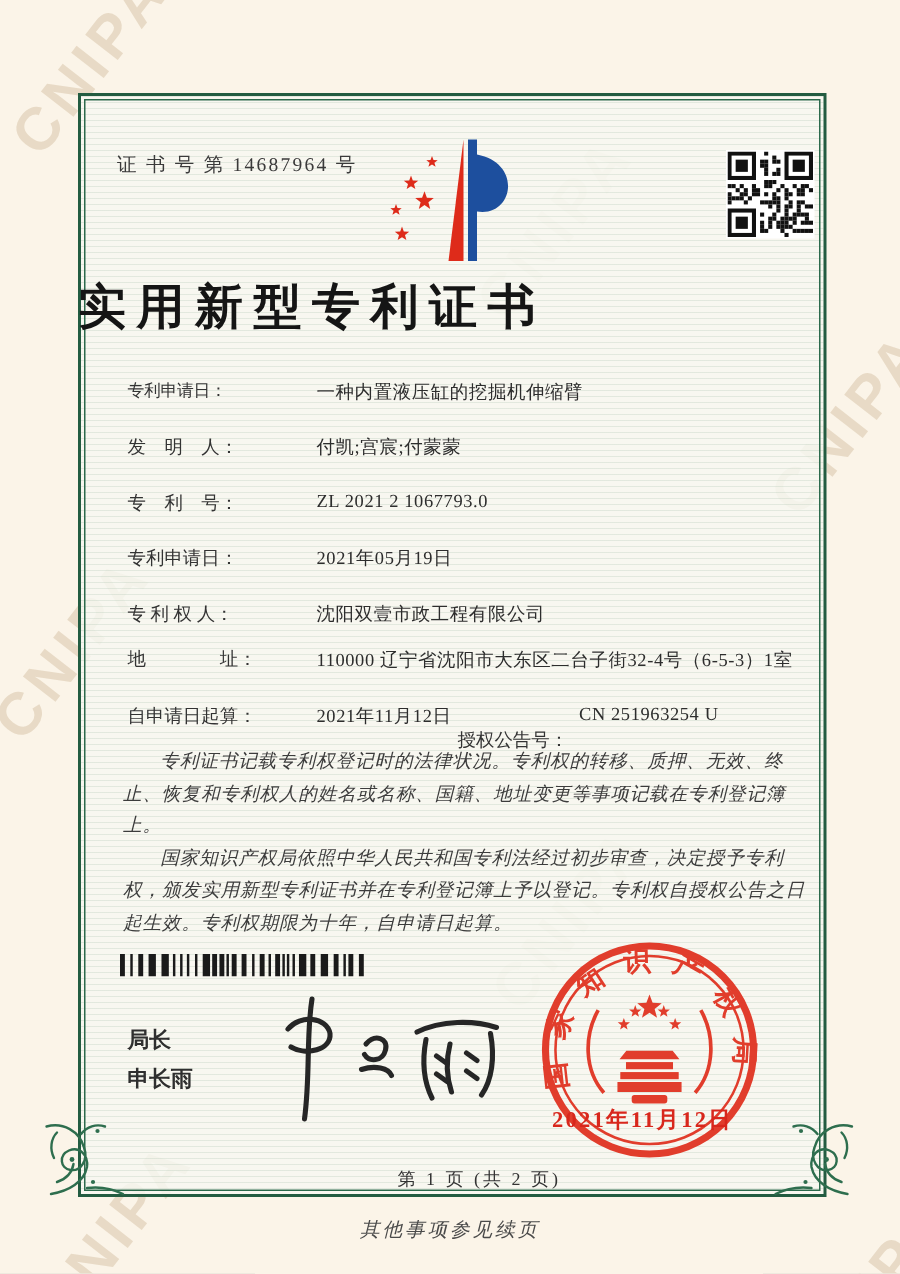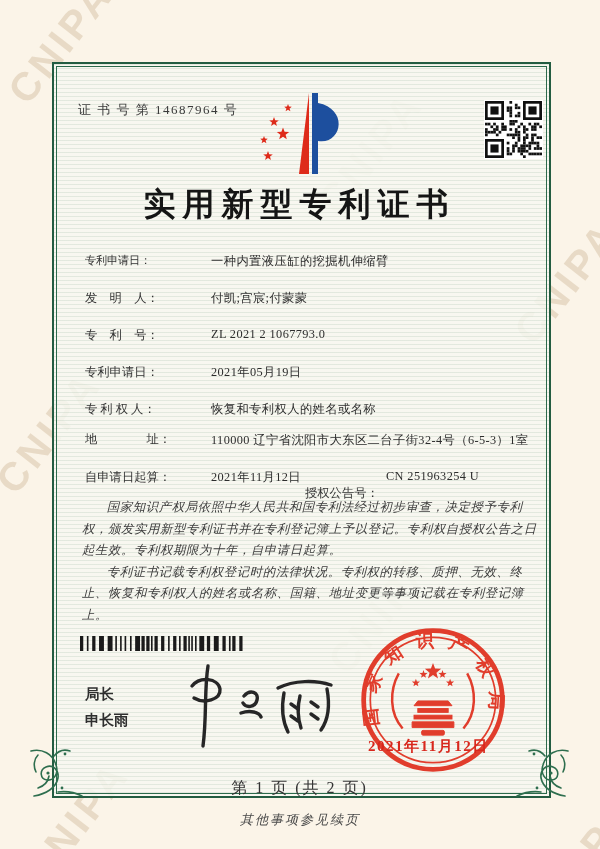--- a/index.html
+++ b/index.html
@@ -34,21 +34,21 @@
   .corner-ornament{position:absolute; z-index:4; width:58px; height:58px;}
   
   .cert-no{
     position:absolute; z-index:3; left:78px; top:101px;
     font-size:13px; letter-spacing:1.5px; color:#3a3a3a;
   }
   .logo{position:absolute; z-index:3; left:252px; top:88px; width:100px; height:94px;}
   .qr{position:absolute; z-index:3; left:484px; top:100px; width:57px; height:57px; background:#fff; padding:1px;}
   .title{
     position:absolute; z-index:3; left:52px; width:495px; top:183px;
-    text-align:center; font-size:32px; font-weight:bold; letter-spacing:7px;
+    text-align:left; font-size:32px; font-weight:bold; letter-spacing:7px;
     color:#151515;
   }
   
   .frow{position:absolute; z-index:3; left:85px; font-size:12.3px; color:#2d2d2d;}
   .flabel{position:absolute; left:0; top:0; white-space:nowrap; color:#333;}
   .fvalue{position:absolute; left:78px; top:0; white-space:nowrap; letter-spacing:0.4px;margin-left:48px;}
   .fvalue.wrap{white-space:normal; width:352px; line-height:19px;}
   .flabel2{position:absolute; left:220px; top:16px; white-space:nowrap; color:#333;}
   .fvalue2{position:absolute; left:301px; top:0; white-space:nowrap; letter-spacing:0.4px;}
   .frow.name .flabel{font-size:11.2px; letter-spacing:-0.2px;}
@@ -66,21 +66,21 @@
     font-weight:600; font-size:14.5px; color:#2f2f2f; line-height:26px;
   }
   .signature{position:absolute; z-index:4; left:180px; top:656px; width:160px; height:100px;}
   .seal{position:absolute; z-index:3; left:357px; top:624px; width:152px; height:152px; opacity:0.93;}
   .seal-date{
     position:absolute; z-index:5; left:368px; top:737px;
     font-size:15px; font-weight:bold; letter-spacing:1.5px; color:#d8271c;
   }
   .page-info{
     position:absolute; z-index:3; left:52px; width:495px; top:778px;
-    text-align:center; font-size:16px; color:#333; letter-spacing:2px;
+    text-align:center; font-size:12px; color:#333; letter-spacing:2px;padding-left:20px;
   }
   .continuation{
     position:absolute; z-index:3; left:0; width:600px; top:811px;
     text-align:center; font-size:13px; font-style:italic; color:#4a4a4a; letter-spacing:2px;
   }
 </style>
 </head>
 <body>
 
 <div class="page">
@@ -273,36 +273,36 @@
   <div class="frow" style="top:327px;">
     <span class="flabel">专　利　号：</span>
     <span class="fvalue">ZL 2021 2 1067793.0</span>
   </div>
   <div class="frow" style="top:364px;">
     <span class="flabel">专利申请日：</span>
     <span class="fvalue">2021年05月19日</span>
   </div>
   <div class="frow" style="top:401px;">
     <span class="flabel">专 利 权 人：</span>
-    <span class="fvalue">恢复和专利权人的姓名或名称</span>
+    <span class="fvalue">沈阳双壹市政工程有限公司</span>
   </div>
   <div class="frow" style="top:431px;">
     <span class="flabel">地　　　　址：</span>
     <span class="fvalue wrap">110000 辽宁省沈阳市大东区二台子街32-4号（6-5-3）1室</span>
   </div>
   <div class="frow" style="top:469px;">
     <span class="flabel">自申请日起算：</span>
     <span class="fvalue">2021年11月12日</span>
     <span class="flabel2">授权公告号：</span>
     <span class="fvalue2">CN 251963254 U</span>
   </div>
 
   <div class="body-text">
+    <p>专利证书记载专利权登记时的法律状况。专利权的转移、质押、无效、终止、恢复和专利权人的姓名或名称、国籍、地址变更等事项记载在专利登记簿上。</p>
     <p>国家知识产权局依照中华人民共和国专利法经过初步审查，决定授予专利权，颁发实用新型专利证书并在专利登记簿上予以登记。专利权自授权公告之日起生效。专利权期限为十年，自申请日起算。</p>
-    <p>专利证书记载专利权登记时的法律状况。专利权的转移、质押、无效、终止、恢复和专利权人的姓名或名称、国籍、地址变更等事项记载在专利登记簿上。</p>
   </div>
 
   <svg id="barcode-svg" class="barcode" viewBox="0 0 100 15" preserveAspectRatio="none">
       <rect x="0.00" y="0" width="2.00" height="15" fill="#1a1a1a"></rect>
       <rect x="4.21" y="0" width="1.00" height="15" fill="#1a1a1a"></rect>
       <rect x="7.48" y="0" width="2.00" height="15" fill="#1a1a1a"></rect>
       <rect x="11.68" y="0" width="3.00" height="15" fill="#1a1a1a"></rect>
       <rect x="16.97" y="0" width="3.00" height="15" fill="#1a1a1a"></rect>
       <rect x="21.65" y="0" width="1.00" height="15" fill="#1a1a1a"></rect>
       <rect x="24.58" y="0" width="1.00" height="15" fill="#1a1a1a"></rect>

